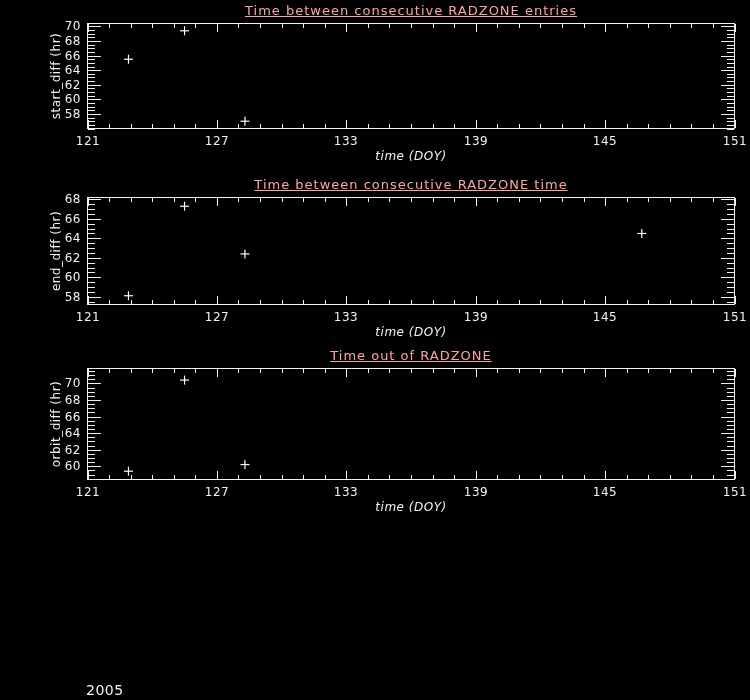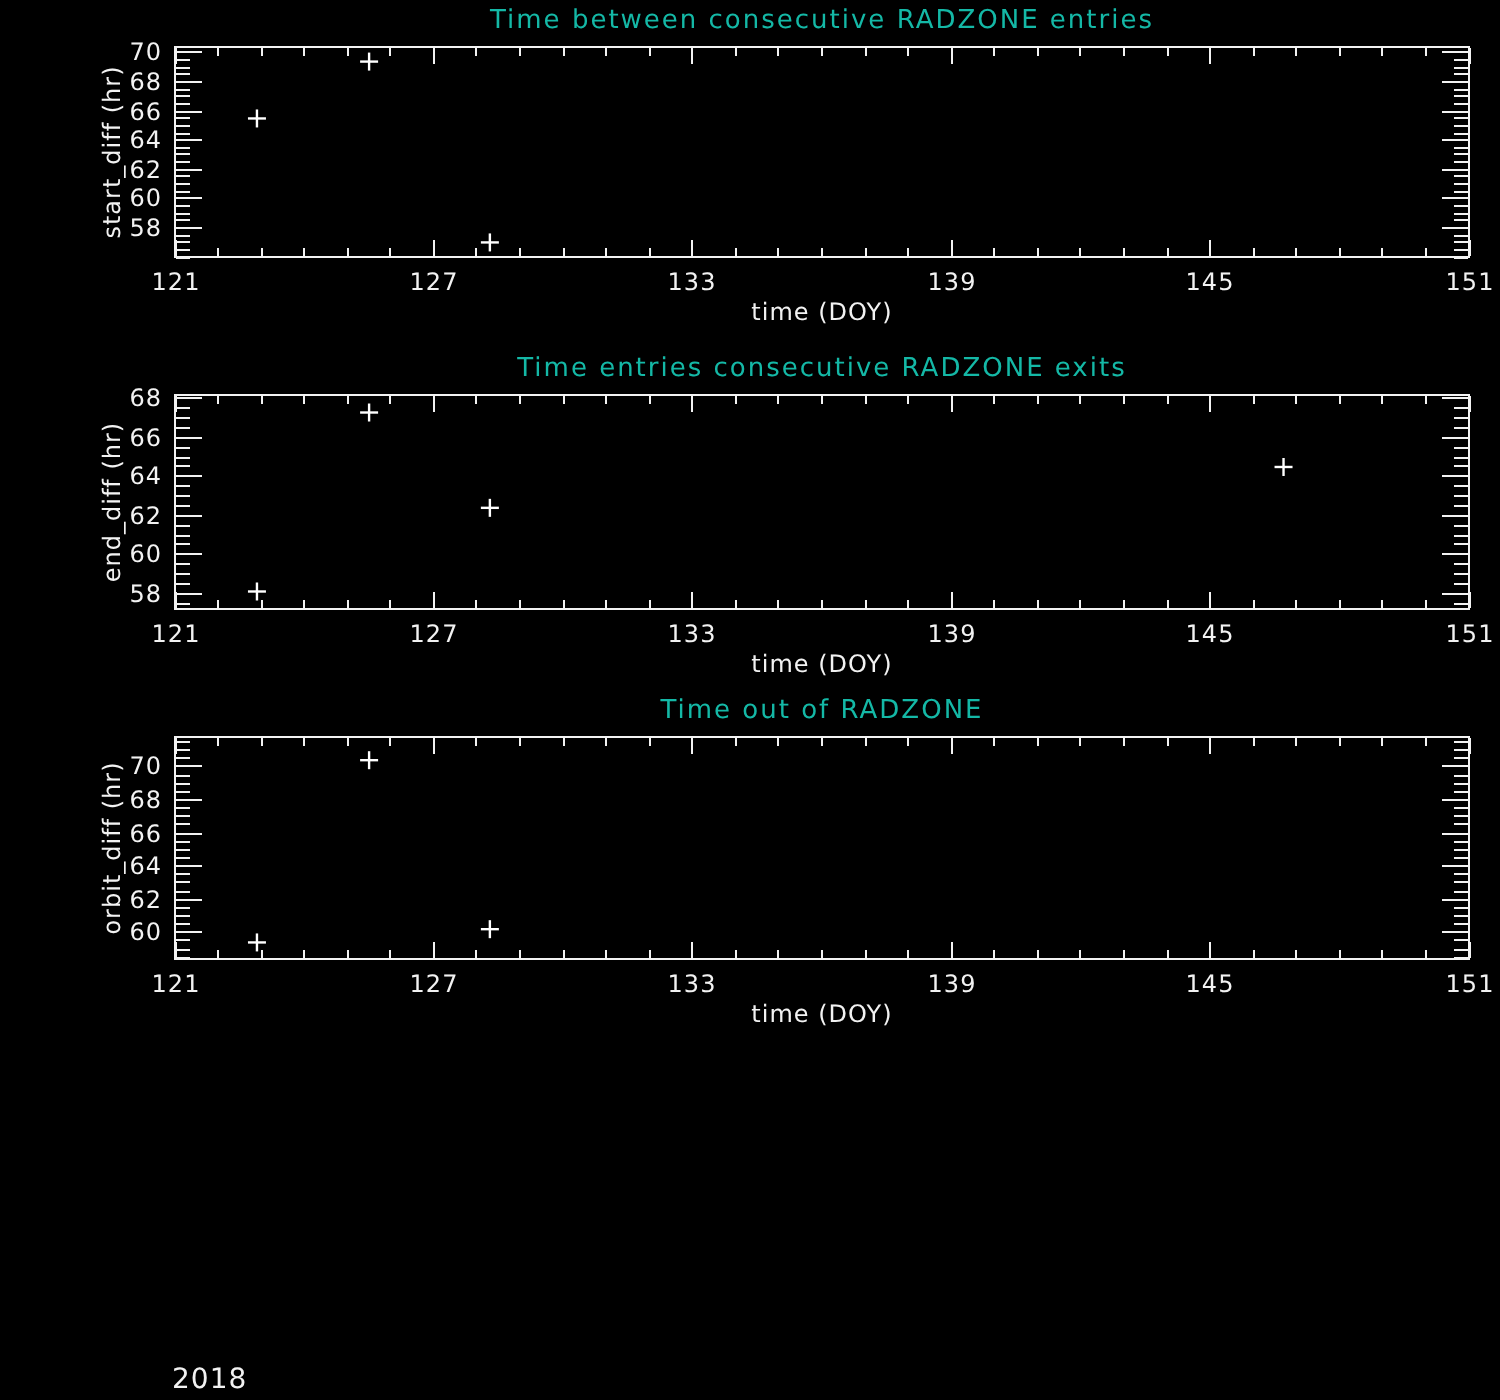--- a/index.html
+++ b/index.html
@@ -13,26 +13,26 @@
   }
   .plot { position:absolute; left:87px; width:648px; }
   .plot-1 { top:23px;  height:106px; }
   .plot-2 { top:197px; height:108px; }
   .plot-3 { top:368px; height:112px;border-radius:12px; }
   .canvas { position:absolute; left:0; top:0; overflow:visible; display:block; }
   .plot-title {
     position:absolute; left:50%; bottom:calc(100% + 5px);
     transform:translateX(-50%);
     margin:0; font-size:13px; font-weight:normal; letter-spacing:1px;
-    white-space:nowrap; color:#14b8a6;
+    white-space:nowrap; color:#fca5a5;text-decoration:underline;
   }
   .x-label {
     position:absolute; left:50%; top:calc(100% + 20px);
     transform:translateX(-50%);
-    font-size:12px; letter-spacing:0.5px; white-space:nowrap; color:#f2f2f2;
+    font-size:12px; letter-spacing:0.5px; white-space:nowrap; color:#f2f2f2;font-style:italic;
   }
   .y-label {
     position:absolute; left:-31px; top:50%;
     transform:translate(-50%,-50%) rotate(-90deg);
     font-size:12px; letter-spacing:0.5px; white-space:nowrap; color:#f2f2f2;
   }
   .year {
     position:absolute; left:86px; top:682px;
     font-size:14px; letter-spacing:0.5px; color:#f2f2f2;
   }
@@ -194,21 +194,21 @@
         </g>
         <g>
           <line x1="153.4366666666669" y1="98.20833333333334" x2="162.4366666666669" y2="98.20833333333334" stroke="#ffffff" stroke-width="1.2"></line>
           <line x1="157.9366666666669" y1="93.70833333333334" x2="157.9366666666669" y2="102.70833333333334" stroke="#ffffff" stroke-width="1.2"></line>
         </g>
       </svg>
     <span class="x-label">time (DOY)</span>
   </section>
 
   <section class="plot plot-2">
-    <h2 class="plot-title">Time entries consecutive RADZONE exits</h2>
+    <h2 class="plot-title">Time between consecutive RADZONE time</h2>
     <span class="y-label">end_diff (hr)</span>
     <svg class="canvas" xmlns="http://www.w3.org/2000/svg" width="648" height="108">
         <rect x="0.5" y="0.5" width="647" height="107" fill="none" stroke="#f2f2f2" stroke-width="1" shape-rendering="crispEdges"></rect>
         <line x1="1" y1="107" x2="1" y2="99" stroke="#f2f2f2" stroke-width="1" shape-rendering="crispEdges"></line>
         <line x1="1" y1="1" x2="1" y2="9" stroke="#f2f2f2" stroke-width="1" shape-rendering="crispEdges"></line>
         <text x="1" y="124" text-anchor="middle">121</text>
         <line x1="22" y1="107" x2="22" y2="103" stroke="#f2f2f2" stroke-width="1" shape-rendering="crispEdges"></line>
         <line x1="22" y1="1" x2="22" y2="5" stroke="#f2f2f2" stroke-width="1" shape-rendering="crispEdges"></line>
         <line x1="44" y1="107" x2="44" y2="103" stroke="#f2f2f2" stroke-width="1" shape-rendering="crispEdges"></line>
         <line x1="44" y1="1" x2="44" y2="5" stroke="#f2f2f2" stroke-width="1" shape-rendering="crispEdges"></line>
@@ -485,14 +485,14 @@
           <line x1="97.55" y1="7.597014925373065" x2="97.55" y2="16.597014925373067" stroke="#ffffff" stroke-width="1.2"></line>
         </g>
         <g>
           <line x1="153.4366666666669" y1="96.58955223880592" x2="162.4366666666669" y2="96.58955223880592" stroke="#ffffff" stroke-width="1.2"></line>
           <line x1="157.9366666666669" y1="92.08955223880592" x2="157.9366666666669" y2="101.08955223880592" stroke="#ffffff" stroke-width="1.2"></line>
         </g>
       </svg>
     <span class="x-label">time (DOY)</span>
   </section>
 
-  <span class="year">2018</span>
+  <span class="year">2005</span>
 </div>
 
 </body></html>

